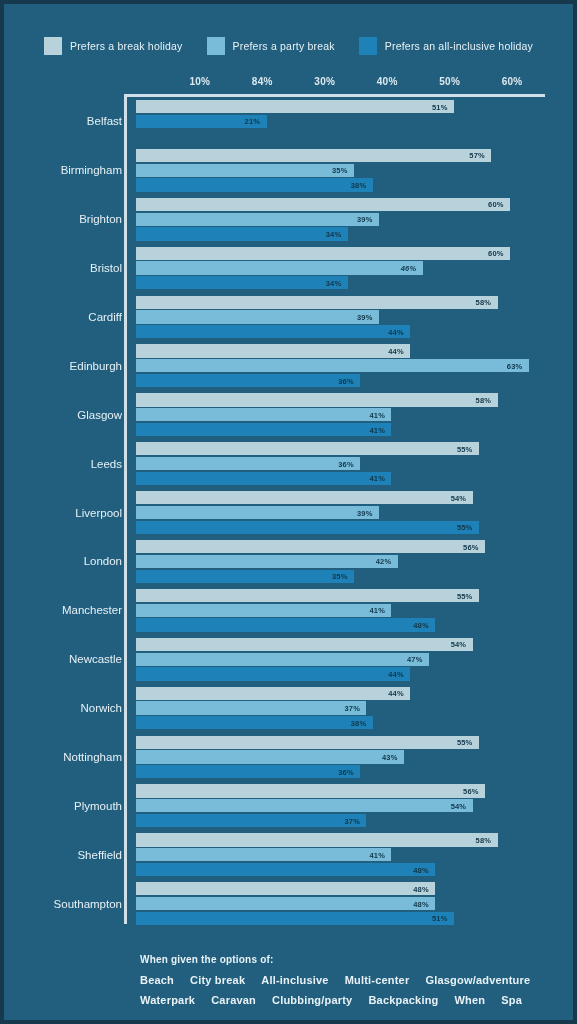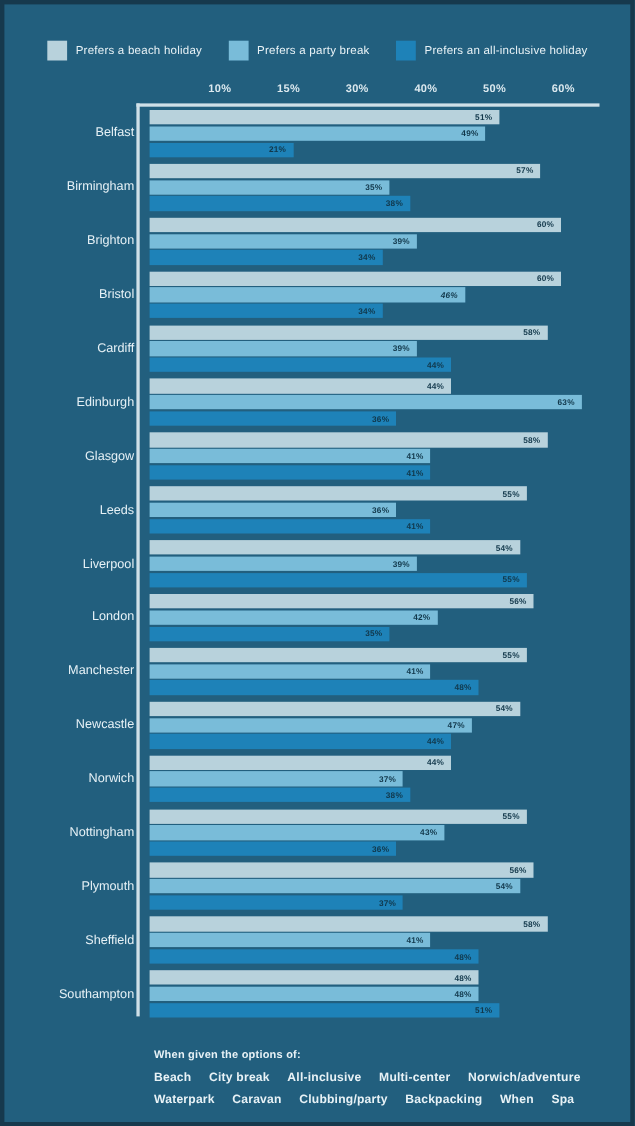--- a/index.html
+++ b/index.html
@@ -167,54 +167,50 @@
   }
 </style>
 </head>
 <body>
 
 <div id="page">
 
   <div id="legend">
       <div class="legend-item">
         <div class="legend-swatch" style="background: rgb(184, 210, 220);"></div>
-        <span class="legend-label">Prefers a beach holiday</span>
+        <span class="legend-label">Prefers a break holiday</span>
       </div>
       <div class="legend-item">
         <div class="legend-swatch" style="background: rgb(121, 188, 217);"></div>
         <span class="legend-label">Prefers a party break</span>
       </div>
       <div class="legend-item">
         <div class="legend-swatch" style="background: rgb(30, 130, 184);"></div>
         <span class="legend-label">Prefers an all-inclusive holiday</span>
       </div>
     </div>
 
   <div id="axis-area">
       <div class="tick-label" style="left: 195.85px;">10%</div>
-      <div class="tick-label" style="left: 258.3px;">15%</div>
+      <div class="tick-label" style="left: 258.3px;">84%</div>
       <div class="tick-label" style="left: 320.75px;">30%</div>
       <div class="tick-label" style="left: 383.2px;">40%</div>
       <div class="tick-label" style="left: 445.65px;">50%</div>
       <div class="tick-label" style="left: 508.1px;">60%</div>
     </div>
   <div id="axis-line"></div>
   <div id="axis-left-cap"></div>
 
   <div id="plot">
       <div class="group">
         <div class="group-label">Belfast</div>
         <div class="bars">
           <div class="bar-row">
             <div class="bar" style="width: 317.895px; background: rgb(184, 210, 220);"></div>
             <span class="bar-value" style="left: 295.895px;">51%</span>
-          </div>
-          <div class="bar-row">
-            <div class="bar" style="width: 305.405px; background: rgb(121, 188, 217);"></div>
-            <span class="bar-value" style="left: 283.405px;">49%</span>
           </div>
           <div class="bar-row">
             <div class="bar" style="width: 130.545px; background: rgb(30, 130, 184);"></div>
             <span class="bar-value" style="left: 108.545px;">21%</span>
           </div>
         </div>
       </div>
       <div class="group">
         <div class="group-label">Birmingham</div>
         <div class="bars">
@@ -490,21 +486,21 @@
     </div>
 
   <div id="footer">
     <div id="footer-title">When given the options of:</div>
     <div id="footer-rows">
         <div class="footer-row">
           <span class="footer-opt">Beach</span>
           <span class="footer-opt">City break</span>
           <span class="footer-opt">All-inclusive</span>
           <span class="footer-opt">Multi-center</span>
-          <span class="footer-opt">Norwich/adventure</span>
+          <span class="footer-opt">Glasgow/adventure</span>
         </div>
         <div class="footer-row">
           <span class="footer-opt">Waterpark</span>
           <span class="footer-opt">Caravan</span>
           <span class="footer-opt">Clubbing/party</span>
           <span class="footer-opt">Backpacking</span>
           <span class="footer-opt">When</span>
           <span class="footer-opt">Spa</span>
         </div>
       </div>

